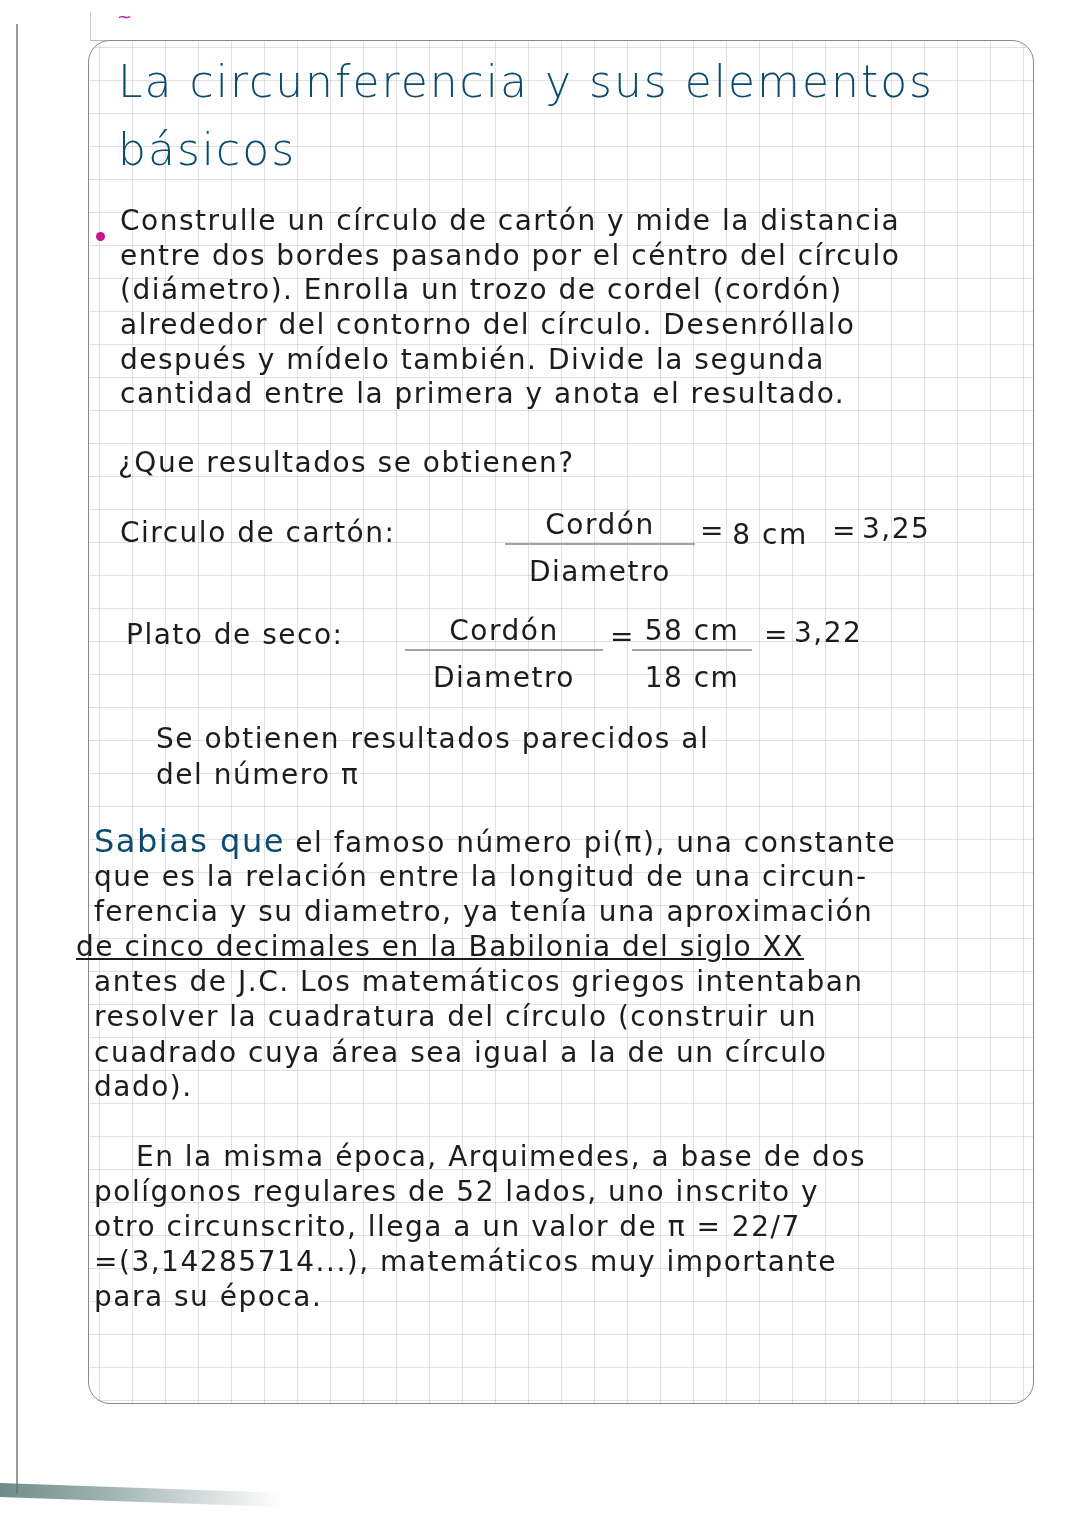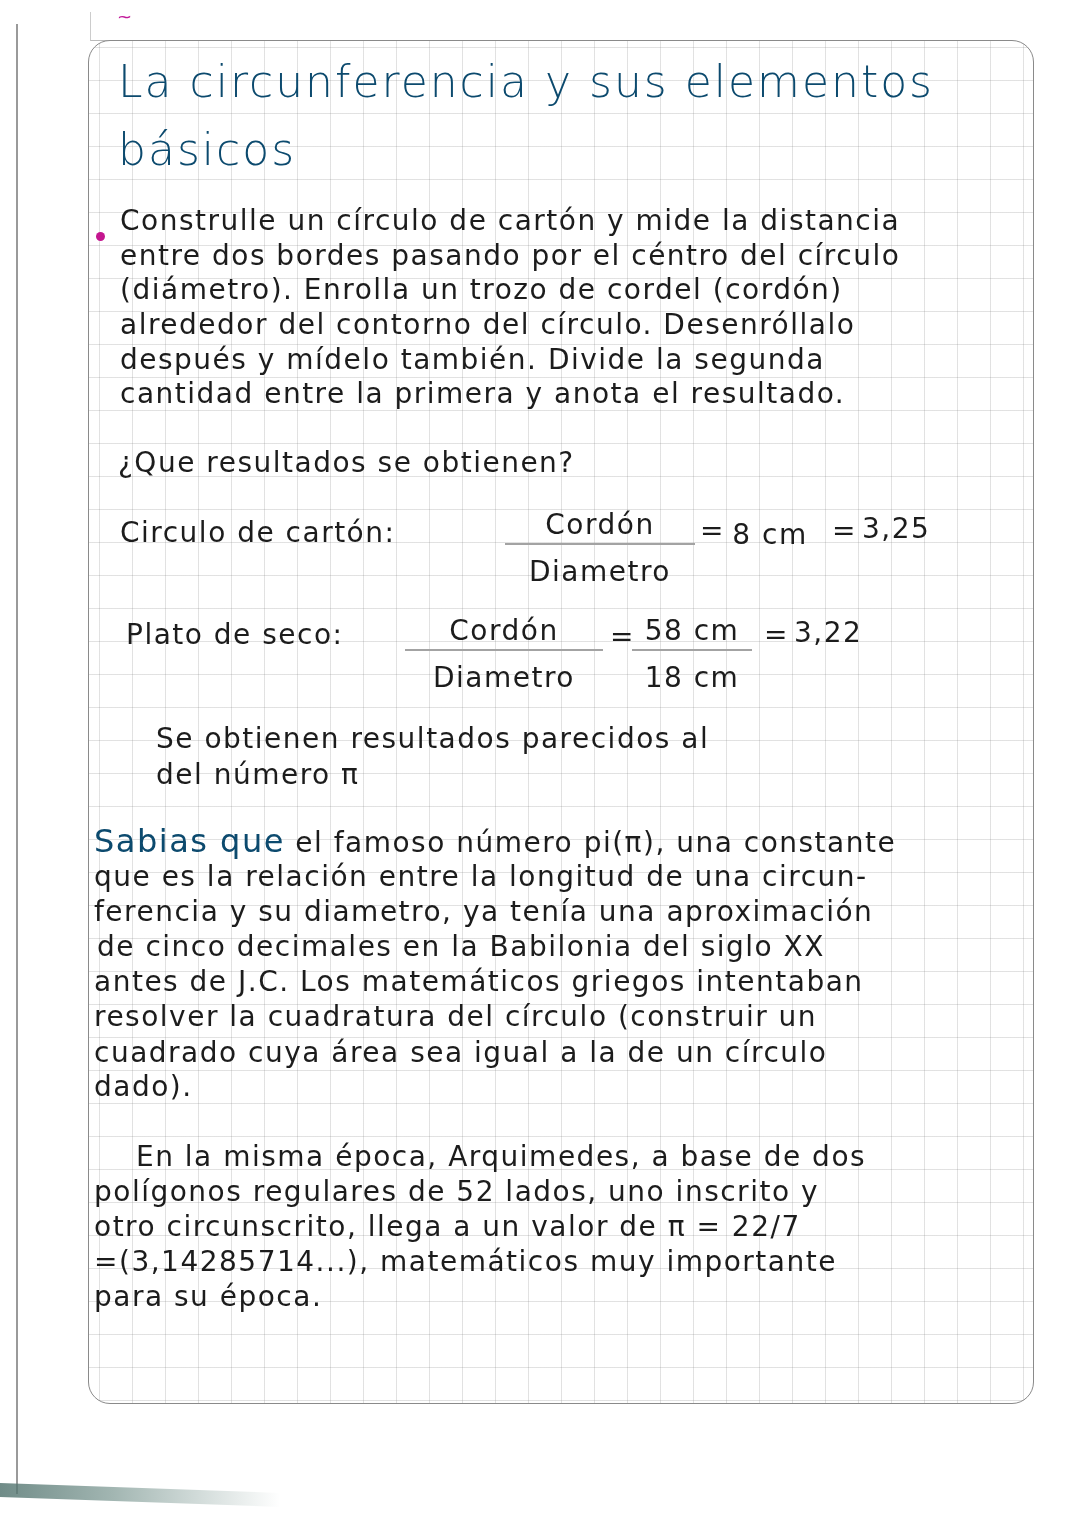--- a/index.html
+++ b/index.html
@@ -92,21 +92,21 @@
 
 <div class="ink body-line" style="left:156px; top:722px;">Se obtienen resultados parecidos al</div>
 <div class="ink body-line" style="left:156px; top:758px;">del número π</div>
 
 <div class="ink body-line" style="left:94px; top:822px;">
   <span class="pink" style="font-size:32px;">Sabias que</span>
   <span>el famoso número pi(π), una constante</span>
 </div>
 <div class="ink body-line" style="left:94px; top:860px;">que es la relación entre la longitud de una circun-</div>
 <div class="ink body-line" style="left:94px; top:895px;">ferencia y su diametro, ya tenía una aproximación</div>
-<div class="ink body-line" style="left:97px; top:930px;">de cinco decimales en la Babilonia del siglo XX</div>
+<div class="ink body-line" style="left:76px; top:930px;text-decoration:underline;">de cinco decimales en la Babilonia del siglo XX</div>
 <div class="ink body-line" style="left:94px; top:965px;">antes de J.C. Los matemáticos griegos intentaban</div>
 <div class="ink body-line" style="left:94px; top:1000px;">resolver la cuadratura del círculo (construir un</div>
 <div class="ink body-line" style="left:94px; top:1036px;">cuadrado cuya área sea igual a la de un círculo</div>
 <div class="ink body-line" style="left:94px; top:1070px;">dado).</div>
 
 <div class="ink body-line" style="left:94px; top:1140px;margin-left:42px;">En la misma época, Arquimedes, a base de dos</div>
 <div class="ink body-line" style="left:94px; top:1175px;">polígonos regulares de 52 lados, uno inscrito y</div>
 <div class="ink body-line" style="left:94px; top:1210px;">otro circunscrito, llega a un valor de π = 22/7</div>
 <div class="ink body-line" style="left:94px; top:1245px;">=(3,14285714...), matemáticos muy importante</div>
 <div class="ink body-line" style="left:94px; top:1280px;">para su época.</div>

